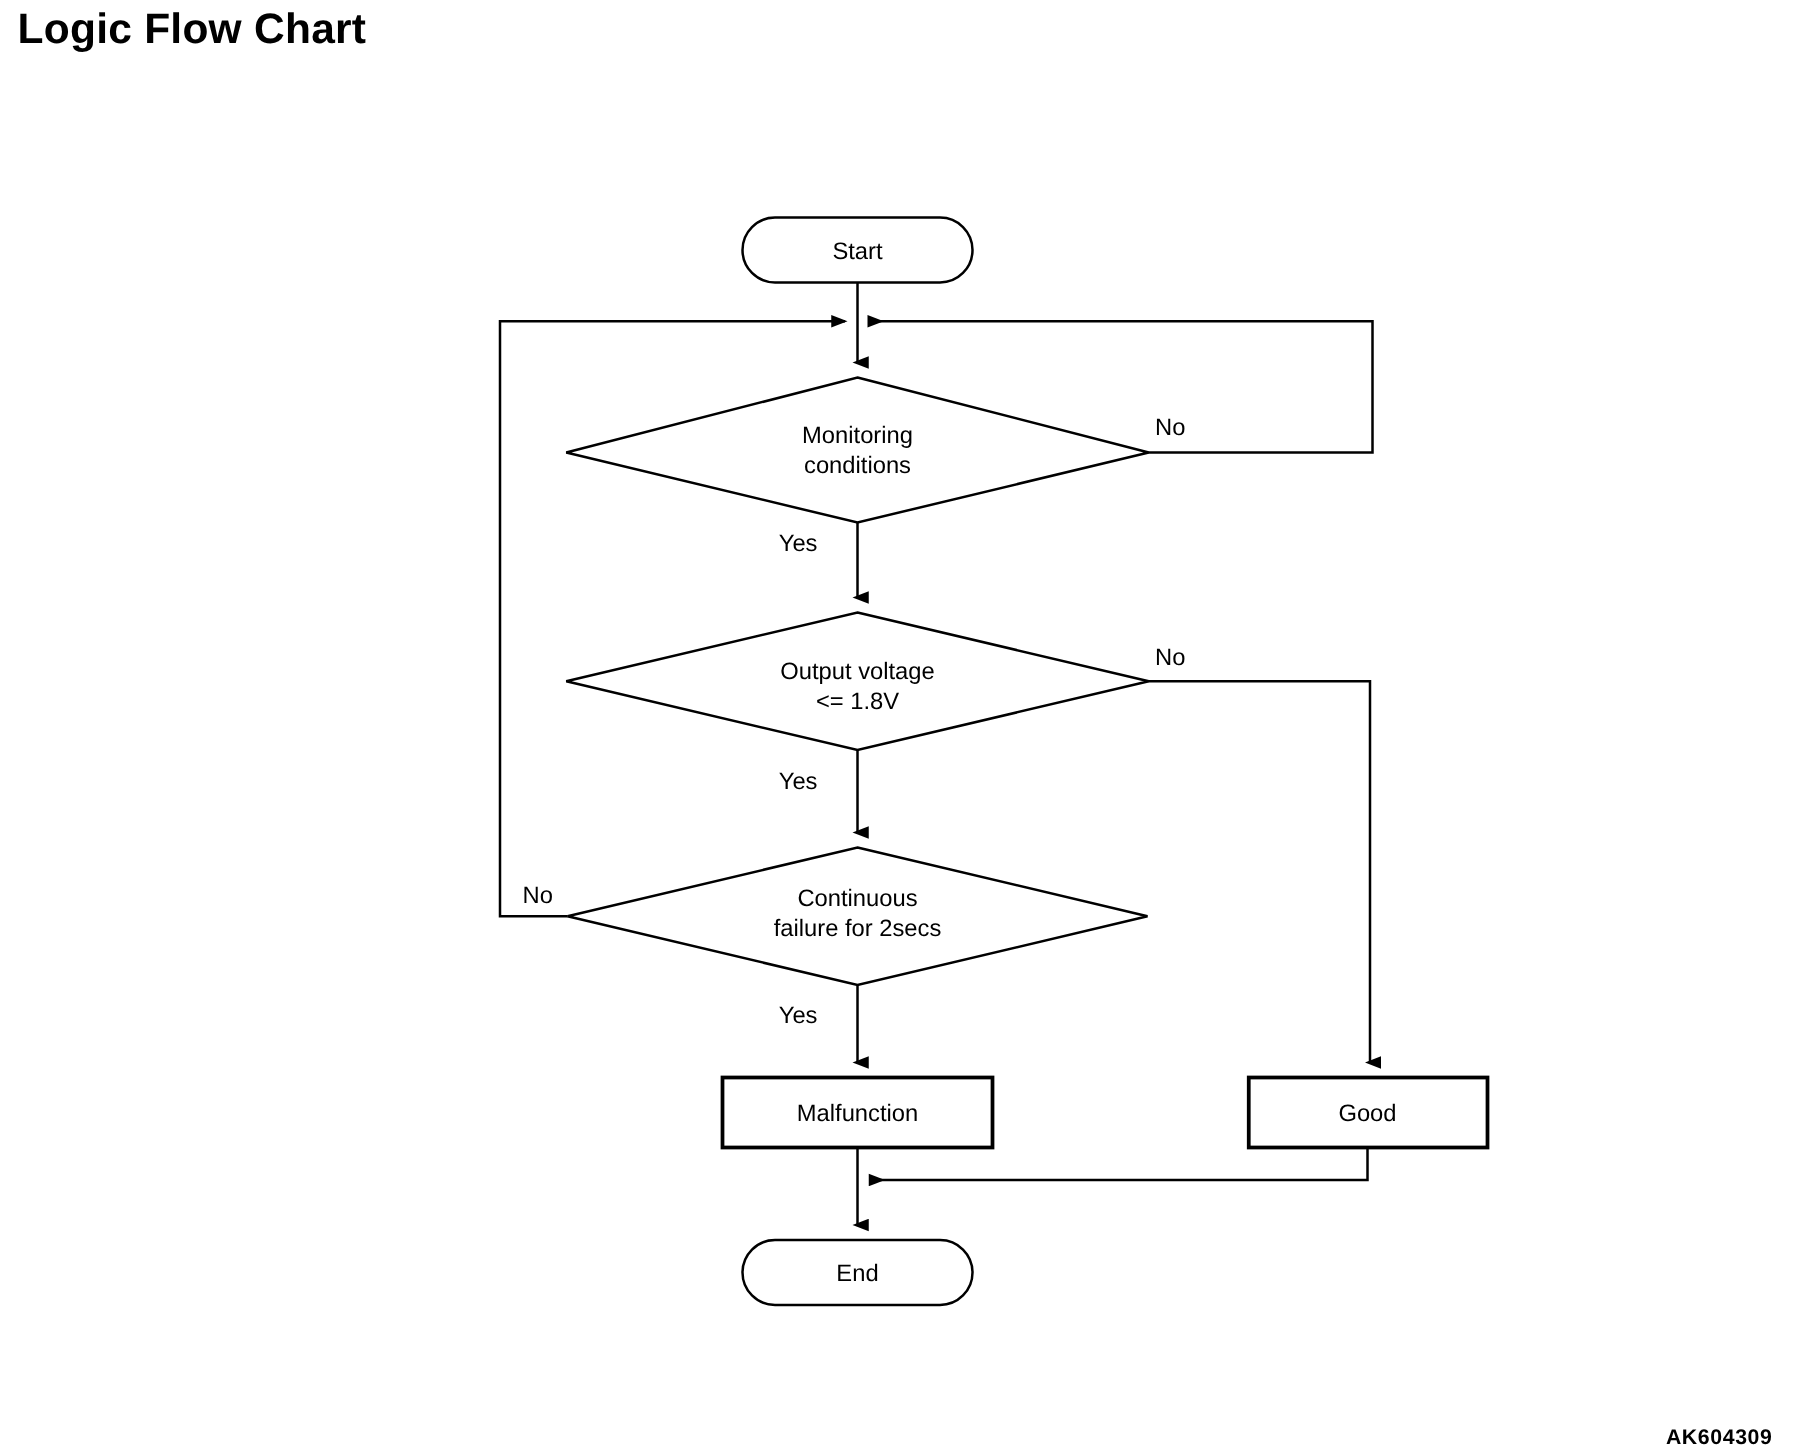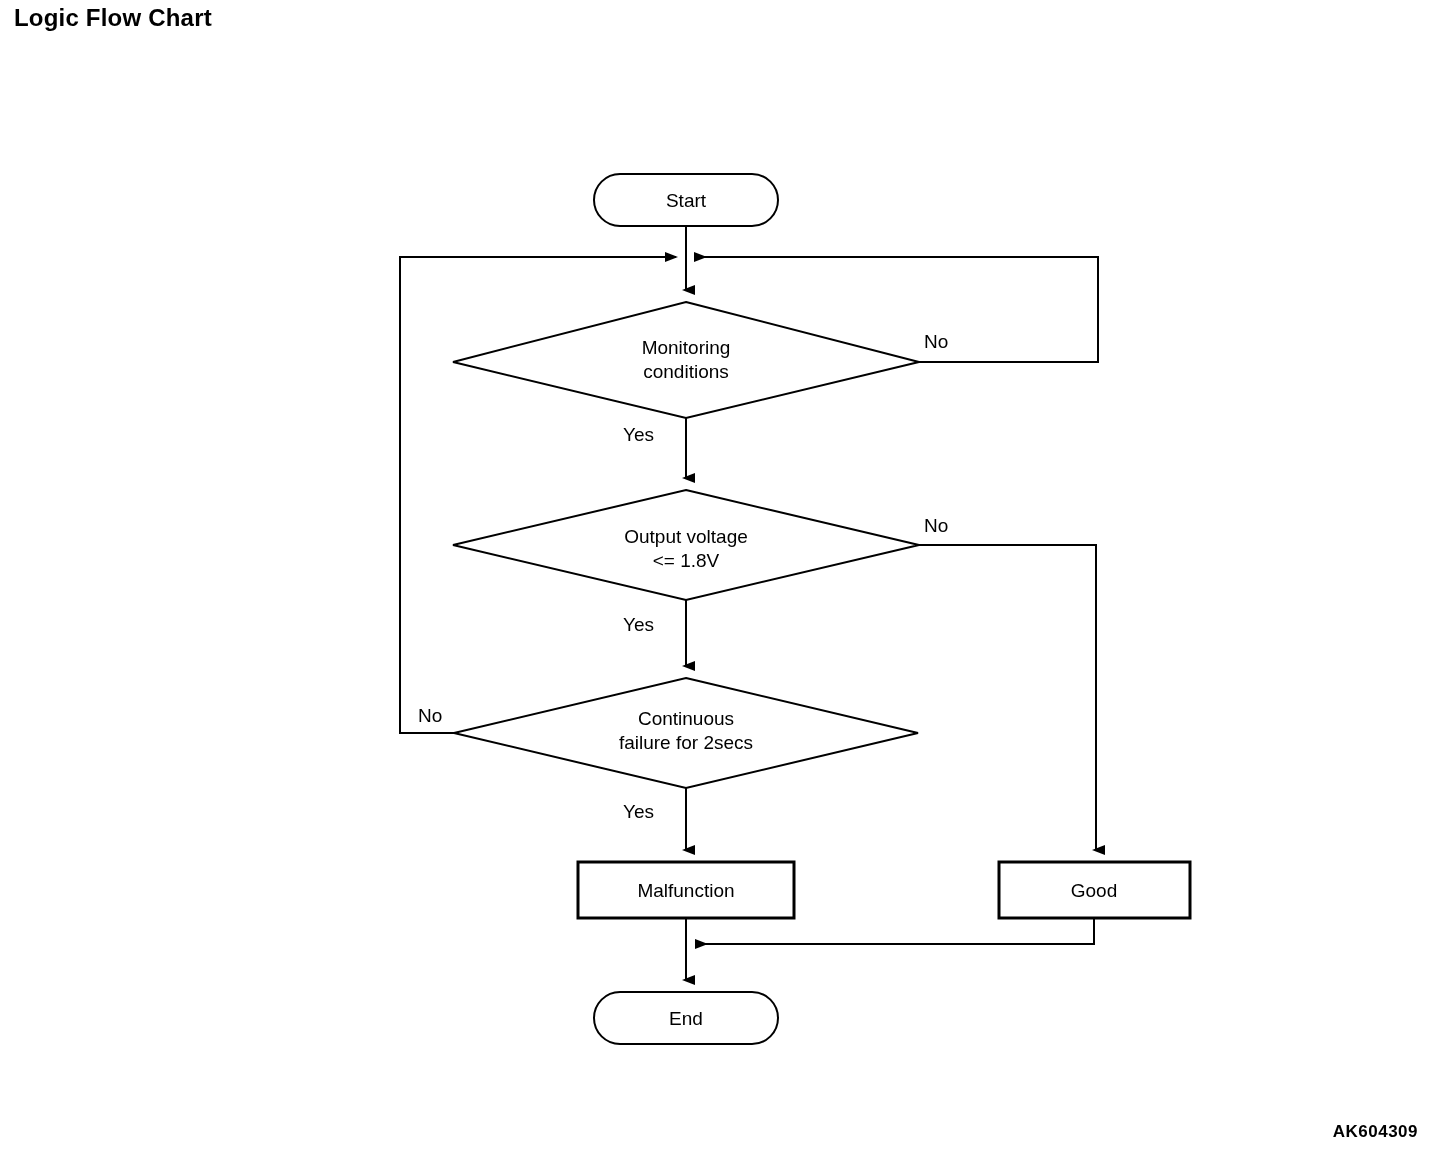--- a/index.html
+++ b/index.html
@@ -13,36 +13,36 @@
     height: 1162px;
     position: relative;
     font-family: "Liberation Sans", sans-serif;
     color: #000000;
     overflow: hidden;
   }
   #page-title {
     position: absolute;
     left: 14px;
     top: 4px;
-    font-size: 24px;
+    font-size: 34px;
     font-weight: bold;
     letter-spacing: 0.2px;
     white-space: nowrap;
   }
   #flow-svg {
     position: absolute;
     left: 0;
     top: 0;
     width: 1440px;
     height: 1162px;
   }
   #figure-code {
     position: absolute;
     right: 22px;
-    bottom: 20px;
+    bottom: 2px;
     font-size: 17px;
     font-weight: bold;
     letter-spacing: 0.5px;
   }
   .node-text {
     font-family: "Liberation Sans", sans-serif;
     font-size: 19px;
     fill: #000000;
   }
   .edge-label {

